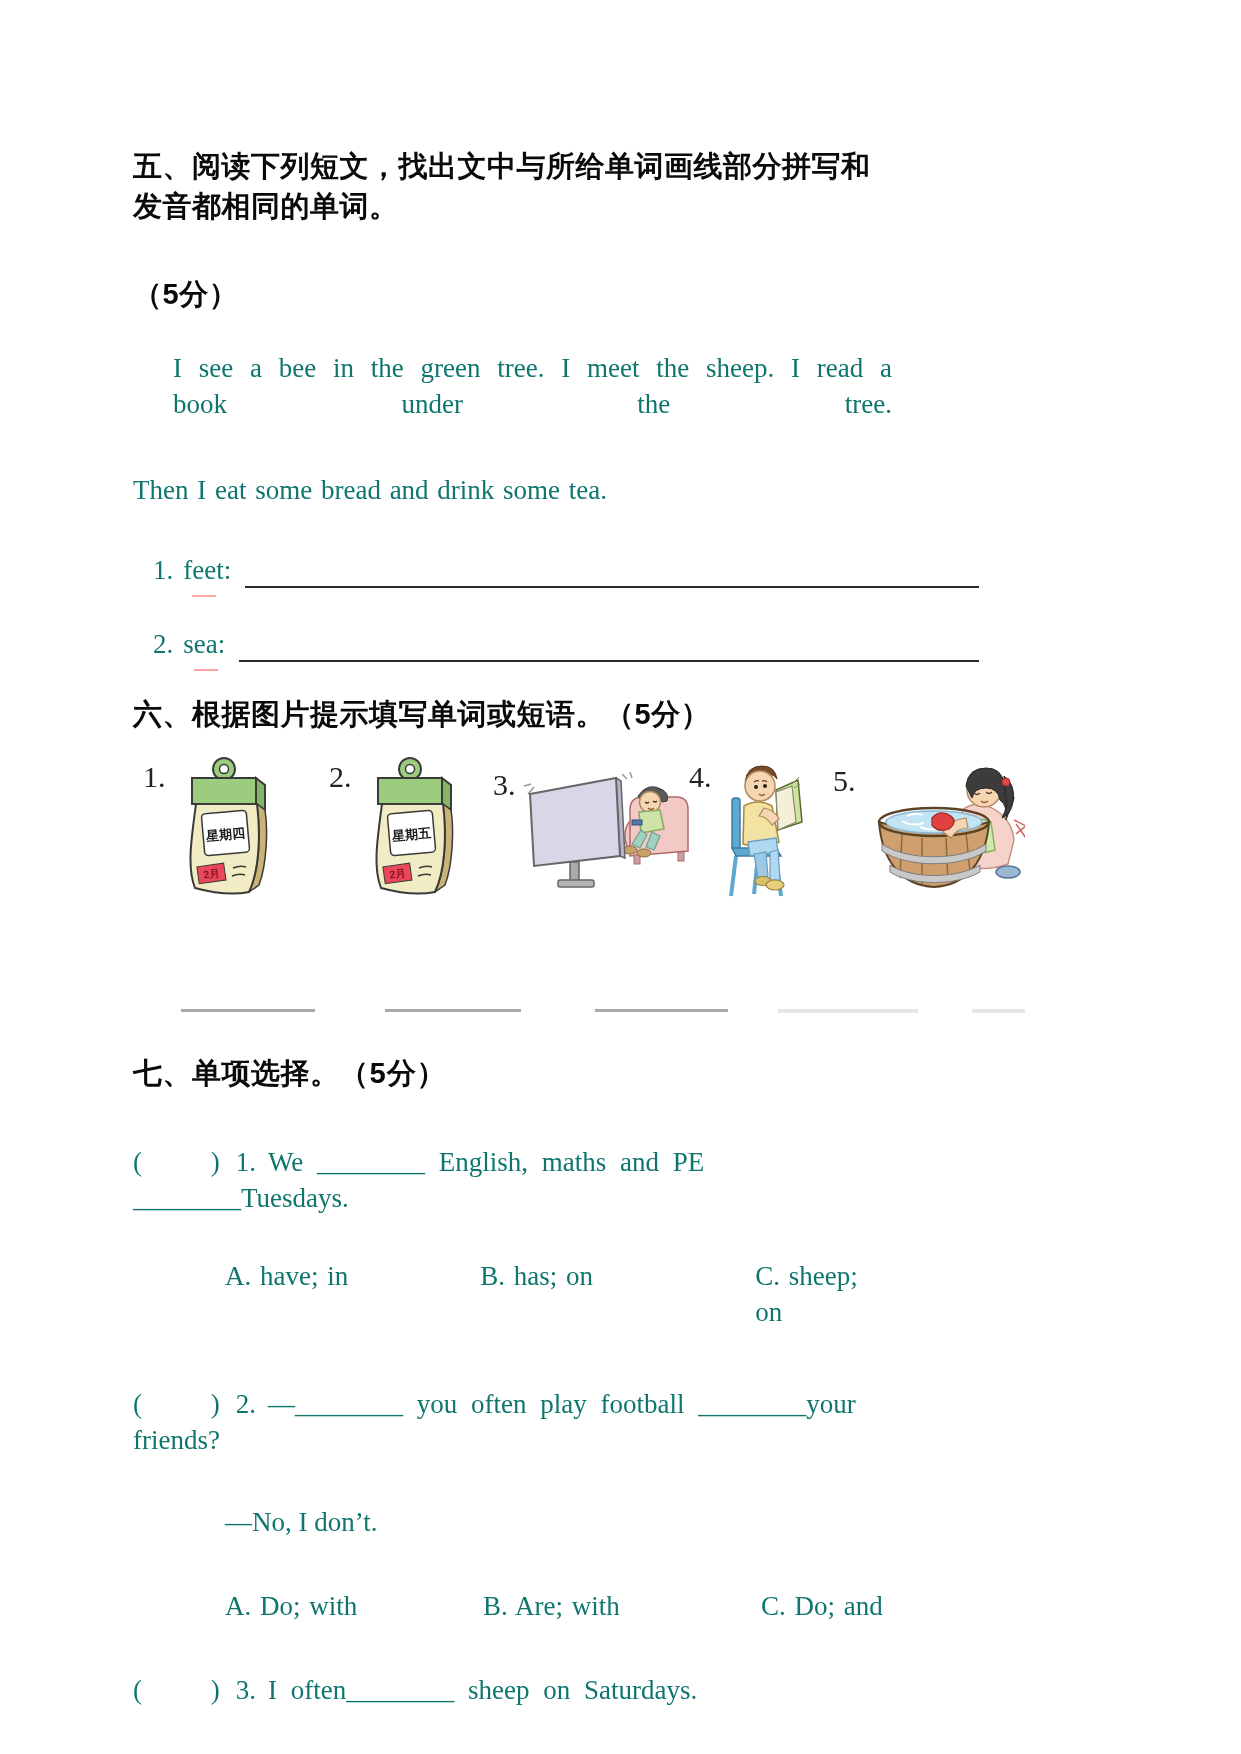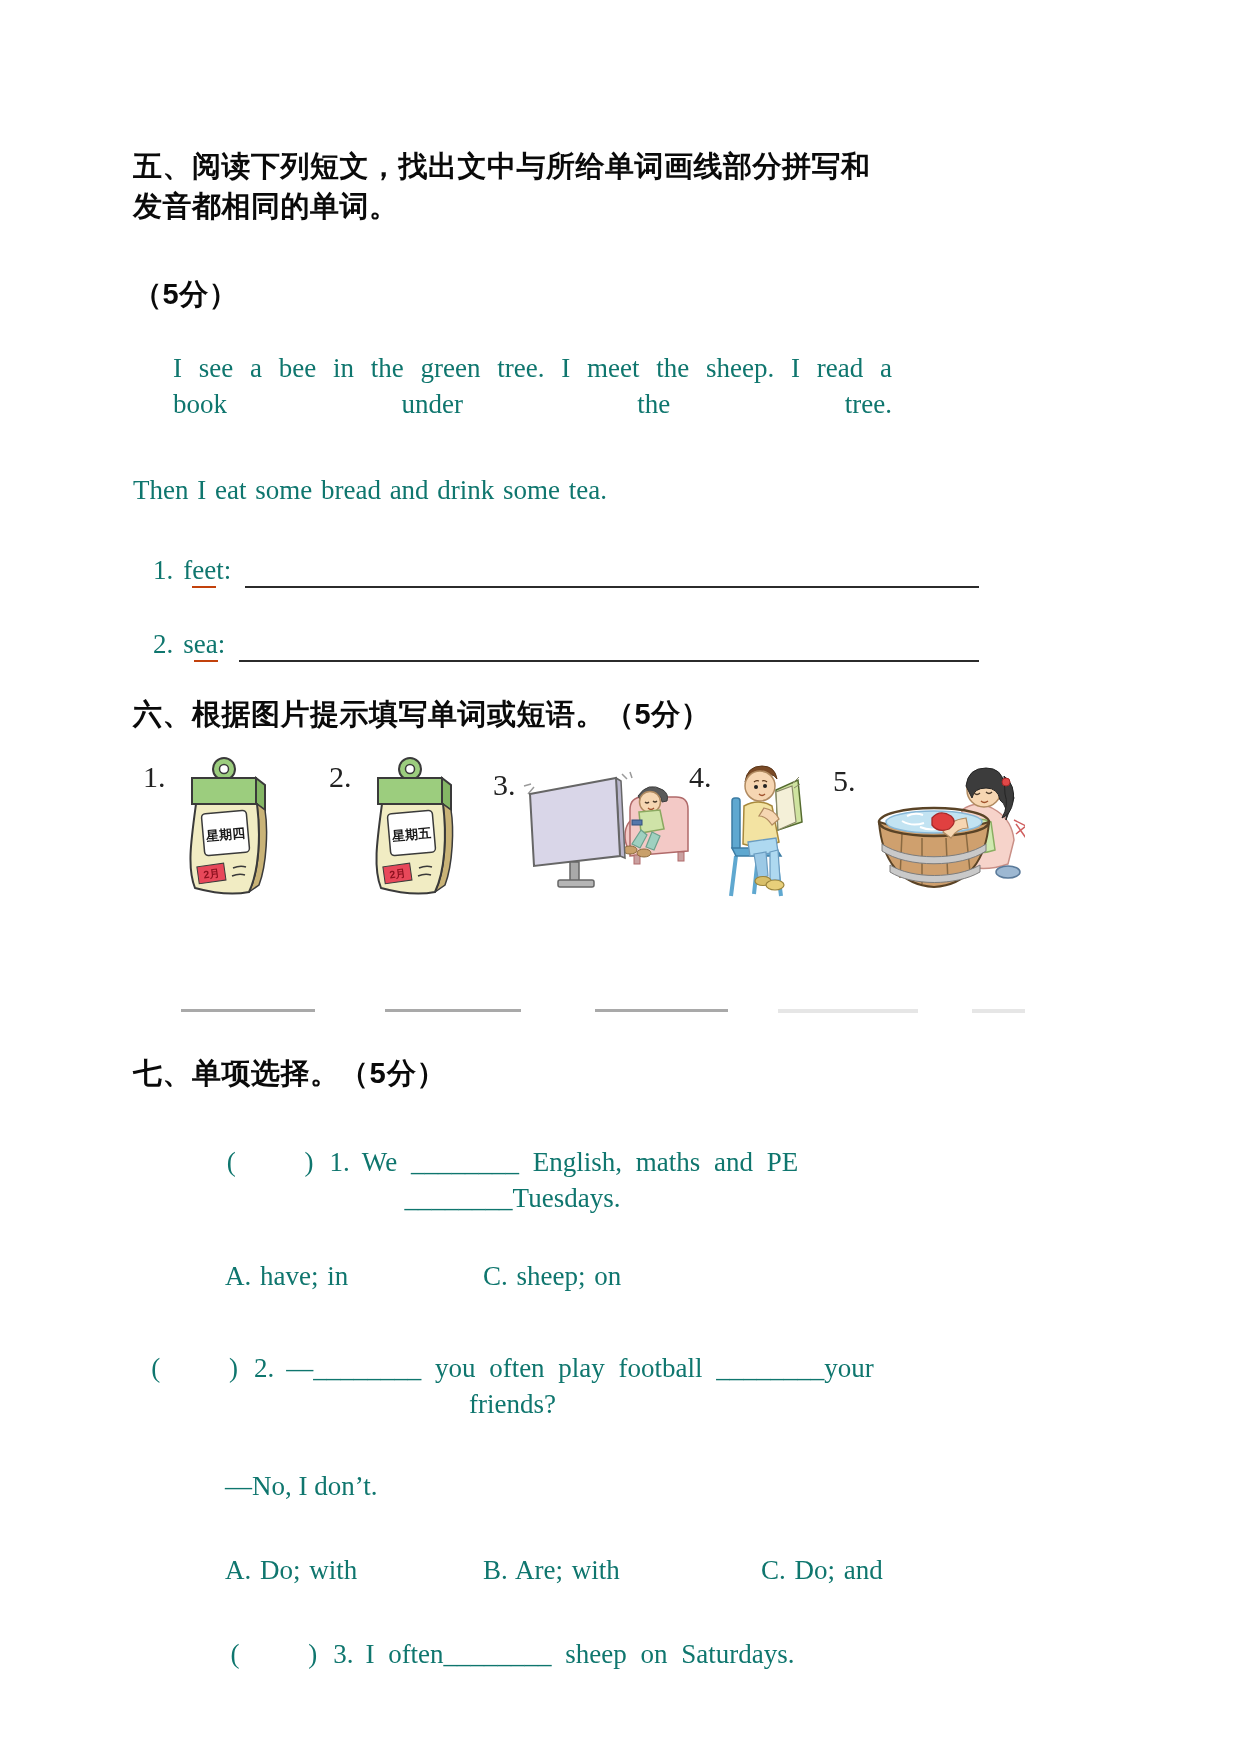--- a/index.html
+++ b/index.html
@@ -13,34 +13,34 @@
   }
   .score{margin-top:48px;}
   .en{font-family:"Liberation Serif","DejaVu Serif",serif;color:#0f766e;font-size:27px;line-height:36px;}
   .passage1{margin-top:36px;padding-left:40px;word-spacing:7px;text-align:justify;text-align-last:justify;}
   .passage2{margin-top:50px;word-spacing:2px;}
 
   .blank-row{display:flex;align-items:flex-end;margin-top:44px;padding-left:20px;width:826px;}
   .blank-row.second{margin-top:38px;}
   .blank-row .num{margin-right:10px;}
   .blank-row .colon{margin-right:14px;}
-  .ul-part{border-bottom:2px solid #c2410c;padding-bottom:1px;}
+  .ul-part{border-bottom:2px solid #fca5a5;padding-bottom:10px;}
   .answer-blank{flex:1;border-bottom:2px solid #2b2b2b;height:30px;}
 
   .h6{margin-top:32px;}
   .h7{margin-top:0;font-family:Liberation Mono, monospace;}
 
   .pics{position:relative;height:300px;margin-top:22px;}
   .pic-item{position:absolute;top:0;display:flex;align-items:flex-start;}
   .pic-num{font-family:"Liberation Serif","DejaVu Serif",serif;font-size:30px;color:#222;margin:4px 6px 0 0;}
   .pic-line{position:absolute;top:253px;height:0;}
   .pic-line.dark{border-top:3px solid #a9a9a9;}
   .pic-line.light{border-top:4px solid #e6e6e6;}
 
-  .q-row{word-spacing:7px;text-align:center;}
+  .q-row{word-spacing:7px;}
   .q1{margin-top:48px;}
   .q2{margin-top:56px;}
   .q3{margin-top:48px;}
   .q-num{margin:0 12px 0 16px;}
   .opts{display:flex;margin-top:42px;padding-left:92px;word-spacing:2px;}
   .opts .opt-a{width:258px;}
   .opts .opt-b{width:278px;}
   .opts2{margin-top:48px;}
   .reply{margin-top:46px;padding-left:92px;}
 
@@ -201,20 +201,21 @@
       <span class="pic-line light" style="left:839px;width:140px"></span>
     </div>
 
     <div class="cn-heading h7">七、单项选择。（5分）</div>
 
     <div class="en q-row q1">
       <span>(&nbsp;&nbsp;&nbsp;&nbsp;&nbsp;)</span><span class="q-num">1.</span><span>We ________ English, maths and PE ________Tuesdays.</span>
     </div>
     <div class="en opts">
       <span class="opt-a">A. have; in</span>
+      <span class="opt-b">B. has; on</span>
       <span class="opt-c">C. sheep; on</span>
     </div>
 
     <div class="en q-row q2">
       <span>(&nbsp;&nbsp;&nbsp;&nbsp;&nbsp;)</span><span class="q-num">2.</span><span>—________ you often play football ________your friends?</span>
     </div>
     <div class="en reply">—No, I don’t.</div>
     <div class="en opts opts2">
       <span class="opt-a">A. Do; with</span>
       <span class="opt-b">B. Are; with</span>

